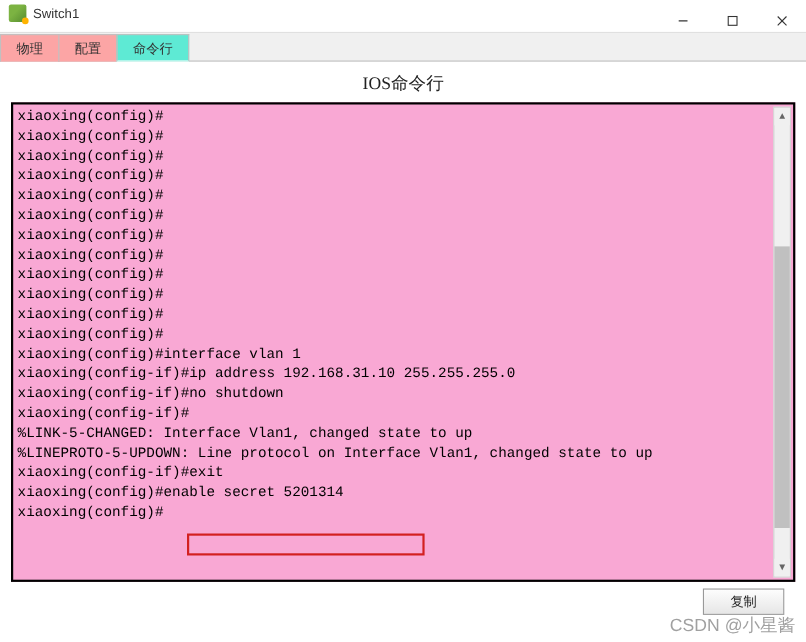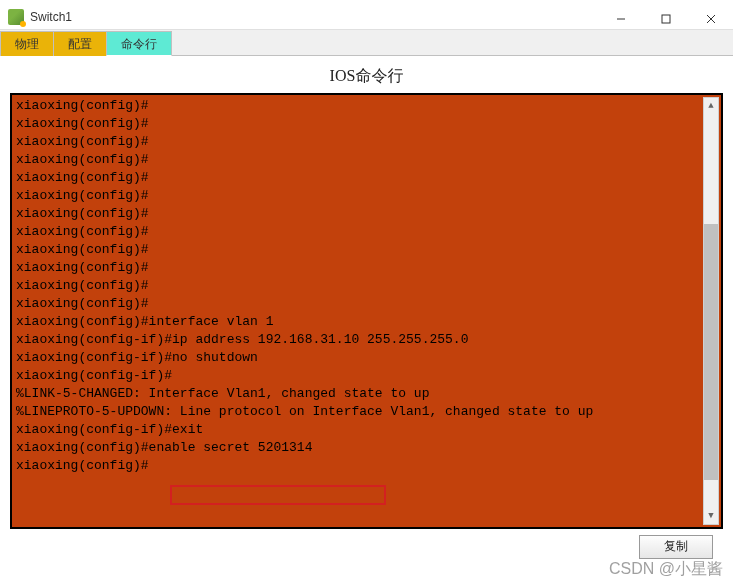--- a/index.html
+++ b/index.html
@@ -7,21 +7,21 @@
       font-family: "Microsoft YaHei", "SimSun", Arial, sans-serif;
       background: #fff;
       width: 733px;
       height: 584px;
       overflow: hidden;
       position: relative;
     }
     .title-bar {
       height: 30px;
       display: flex;
-      align-items: center;
+      align-items: flex-start;
       justify-content: space-between;
       padding: 4px 0 0 8px;
       border-bottom: 1px solid #e0e0e0;
       background: #fff;
       gap: 34px;
     }
     .title-left {
       display: flex;
       align-items: center;
       gap: 6px;
@@ -66,21 +66,21 @@
       display: flex;
       background: #f0f0f0;
       border-bottom: 1px solid #c0c0c0;
       height: 26px;
       font-size: 12px;
     }
     .tab {
       padding: 4px 14px;
       border: 1px solid #c0c0c0;
       border-bottom: none;
-      background: #eab308;
+      background: #fca5a5;
       color: #333;
       margin-right: -1px;
       position: relative;
       top: 1px;
     }
     .tab.active {
       background: #5eead4;
       border-bottom: 1px solid #fff;
       z-index: 2;
     }
@@ -92,21 +92,21 @@
       font-size: 16px;
       color: #222;
       padding: 4px 0 6px 0;
       font-family: "SimSun","Microsoft YaHei",serif;
     }
     .terminal-box {
       border: 2px solid #000;
       height: 436px;
       position: relative;
       overflow: hidden;
-      background: #c2410c;
+      background: #f9a8d4;
       font-family: "Courier New", monospace;
     }
     .terminal-inner {
       padding: 2px 4px;
       font-size: 13px;
       line-height: 18px;
       color: #000;
       white-space: pre;
       overflow-y: hidden;
       height: 100%;
@@ -147,21 +147,20 @@
     }
     .btn {
       width: 74px;
       height: 24px;
       font-size: 12px;
       border: 1px solid #999;
       background: linear-gradient(#fdfdfd,#e6e6e6);
       color: #222;
       text-align: center;
       line-height: 22px;
-      font-family: Liberation Mono, monospace;
     }
     .watermark {
       position: absolute;
       right: 10px;
       bottom: 4px;
       font-size: 16px;
       color: rgba(120,120,120,0.7);
       font-family: "Microsoft YaHei", sans-serif;
     }
   </style>

